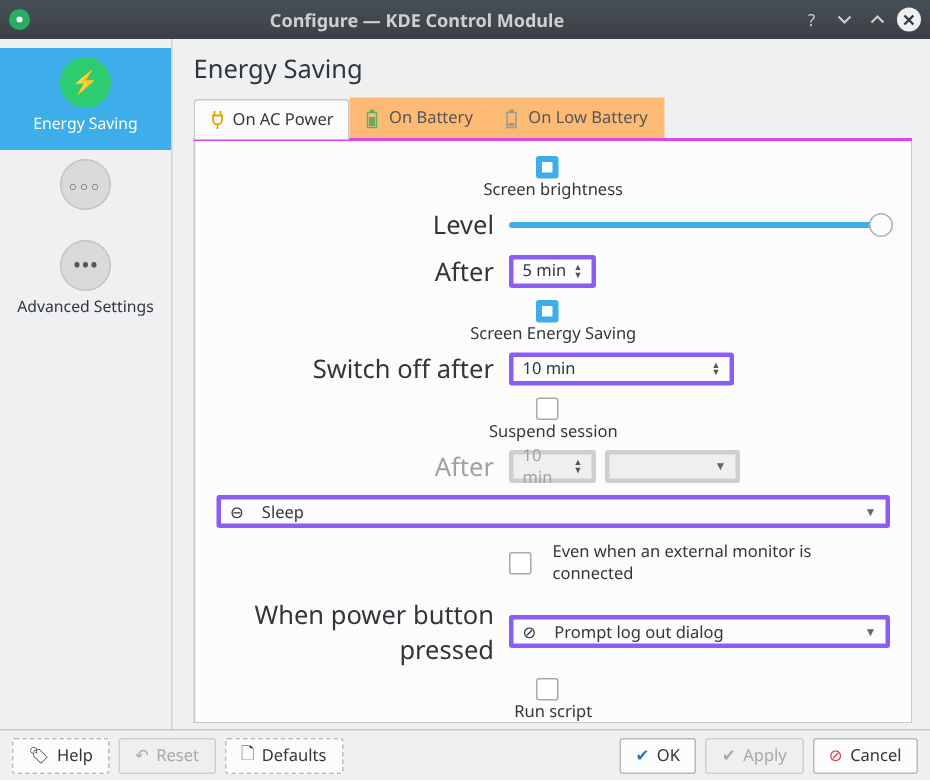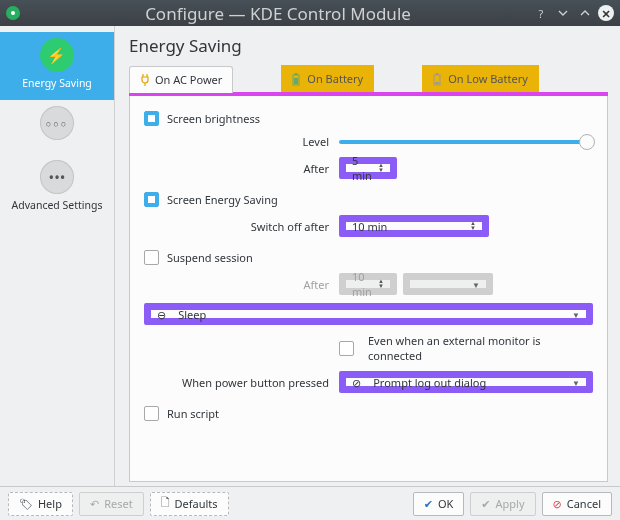--- a/index.html
+++ b/index.html
@@ -1,49 +1,49 @@
 <!DOCTYPE html>
 <html><head>
 <meta charset="utf-8">
 <style>
   * { box-sizing: border-box; margin: 0; padding: 0; }
   html, body { width: 620px; height: 520px; font-family: "Noto Sans", "Segoe UI", sans-serif; font-size: 11px; color: #31363b; background: #eff0f1; overflow: hidden; }
   .titlebar { height: 26px; background: linear-gradient(#475057,#3b4045); color: #eff0f1; display: flex; align-items: center; padding: 0 6px; }
   .titlebar .app-icon { width: 14px; height: 14px; border-radius: 50%; background: #27ae60; margin-right: 8px; position: relative; }
   .titlebar .app-icon::after { content:""; position:absolute; width:4px; height:4px; border-radius:50%; background:#fff; top:5px; left:5px;}
-  .titlebar .title { flex: 1; text-align: center; font-size: 17px; color:#cfd0d1;}
+  .titlebar .title { flex: 1; text-align: center; font-size: 12px; color:#cfd0d1;font-weight:bold;}
   .titlebar .winbtn { width: 18px; height: 18px; margin-left: 4px; display:flex; align-items:center; justify-content:center; color:#cfd0d1; }
   .titlebar .close { width:16px; height:16px; border-radius:50%; background:#eff0f1; color:#31363b; font-weight:bold; font-size:11px;}
   .body { display:flex; height: 460px; }
   .sidebar { width: 115px; background:#eff0f1; border-right:1px solid #d0d0d0; padding-top:6px; }
   .side-item { text-align:center; padding:6px 2px 10px; font-size:10.5px; color:#31363b; }
   .side-item.active { background:#3daee9; color:#fff; }
   .side-icon { width:34px; height:34px; border-radius:50%; margin:0 auto 4px; display:flex; align-items:center; justify-content:center; font-size:15px; }
   .side-icon.green { background:#2ecc71; color:#fff; }
   .side-icon.grey { background:#d9dadb; color:#555; box-shadow: inset 0 0 0 1px #c4c5c6;}
   .dots { letter-spacing:2px; font-size:9px; color:#555;}
   .main { flex:1; padding:8px 12px 4px 14px; display:flex; flex-direction:column; }
   h1 { font-size:17px; font-weight:400; margin-bottom:8px; }
-  .tabbar { display:flex; border-bottom:4px solid #d946ef;gap:48px; }
-  .tab { padding:5px 10px 6px; font-size:11px; display:flex; align-items:center; gap:5px; border:1px solid transparent; border-bottom:none; color:#555; background:#eab308;}
+  .tabbar { display:flex; border-bottom:2px solid #d946ef; }
+  .tab { padding:5px 10px 6px; font-size:11px; display:flex; align-items:center; gap:5px; border:1px solid transparent; border-bottom:none; color:#555; background:#fdba74;}
   .tab .ticon { width:10px; height:14px; display:inline-block; }
   .tab.active { background:#fcfcfc; border-color:#c8c9ca; color:#31363b; position:relative; top:1px; border-top-left-radius:3px; border-top-right-radius:3px;}
   .tabcontent { background:#fcfcfc; border:1px solid #c8c9ca; border-top:none; flex:1; padding:10px 14px 6px; overflow:auto;}
-  .row { display:flex; align-items:center; min-height:24px; margin-bottom:4px; }
+  .row { display:flex; align-items:center; min-height:24px; margin-bottom:4px;flex-direction:column; }
   .chk { width:15px; height:15px; border:1px solid #a7a8a9; border-radius:2px; margin-right:8px; display:flex; align-items:center; justify-content:center; background:#fff; flex-shrink:0;}
   .chk.on { background:#3daee9; border-color:#3daee9; }
   .chk.on::after { content:""; width:7px; height:7px; background:#fff;}
   .lbl { font-size:11px; }
   .lbl.muted, .muted { color:#a0a1a2; }
   .formrow { display:flex; align-items:center; margin:2px 0 8px; }
-  .formrow .flab { flex:0 0 195px; text-align:right; padding-right:10px; font-size:11px;}
+  .formrow .flab { flex:0 0 195px; text-align:right; padding-right:10px; font-size:17px;}
   .ctrl { flex:1; display:flex; align-items:center; gap:6px; }
   .slider { flex:1; height:4px; background:#3daee9; border-radius:2px; position:relative; }
   .slider .thumb { position:absolute; right:-2px; top:-6px; width:16px; height:16px; border-radius:50%; background:#fcfcfc; border:1px solid #b0b1b2; }
-  .spin, .combo, .textin { height:22px; border:7px solid #8b5cf6; border-radius:2px; background:#fcfcfc; display:flex; align-items:center; padding:0 6px; font-size:11px; }
+  .spin, .combo, .textin { height:22px; border:3px solid #8b5cf6; border-radius:2px; background:#fcfcfc; display:flex; align-items:center; padding:0 6px; font-size:11px; }
   .spin { width:58px; justify-content:space-between; }
   .spin .arrows { display:flex; flex-direction:column; font-size:6px; line-height:5px; color:#555; }
   .spin.wide { width:150px; }
   .spin.disabled, .combo.disabled, .textin.disabled, .iconbtn.disabled { background:#eeefef; color:#a7a8a9; border-color:#cfcfcf;}
   .combo { flex:1; justify-content:space-between; }
   .combo .cicon { margin-right:6px; font-size:11px;}
   .combo .dd { font-size:8px; color:#666; }
   .footer { height:34px; border-top:1px solid #c8c9ca; display:flex; align-items:center; padding:0 8px; gap:6px; background:#eff0f1;}
   .btn { height:24px; border:1px solid #b8b9ba; border-radius:2px; background:#fcfcfc; padding:0 10px; display:flex; align-items:center; gap:5px; font-size:11px; }
   .btn.disabled { color:#a7a8a9; background:#eeefef; border-color:#cfcfcf;}

